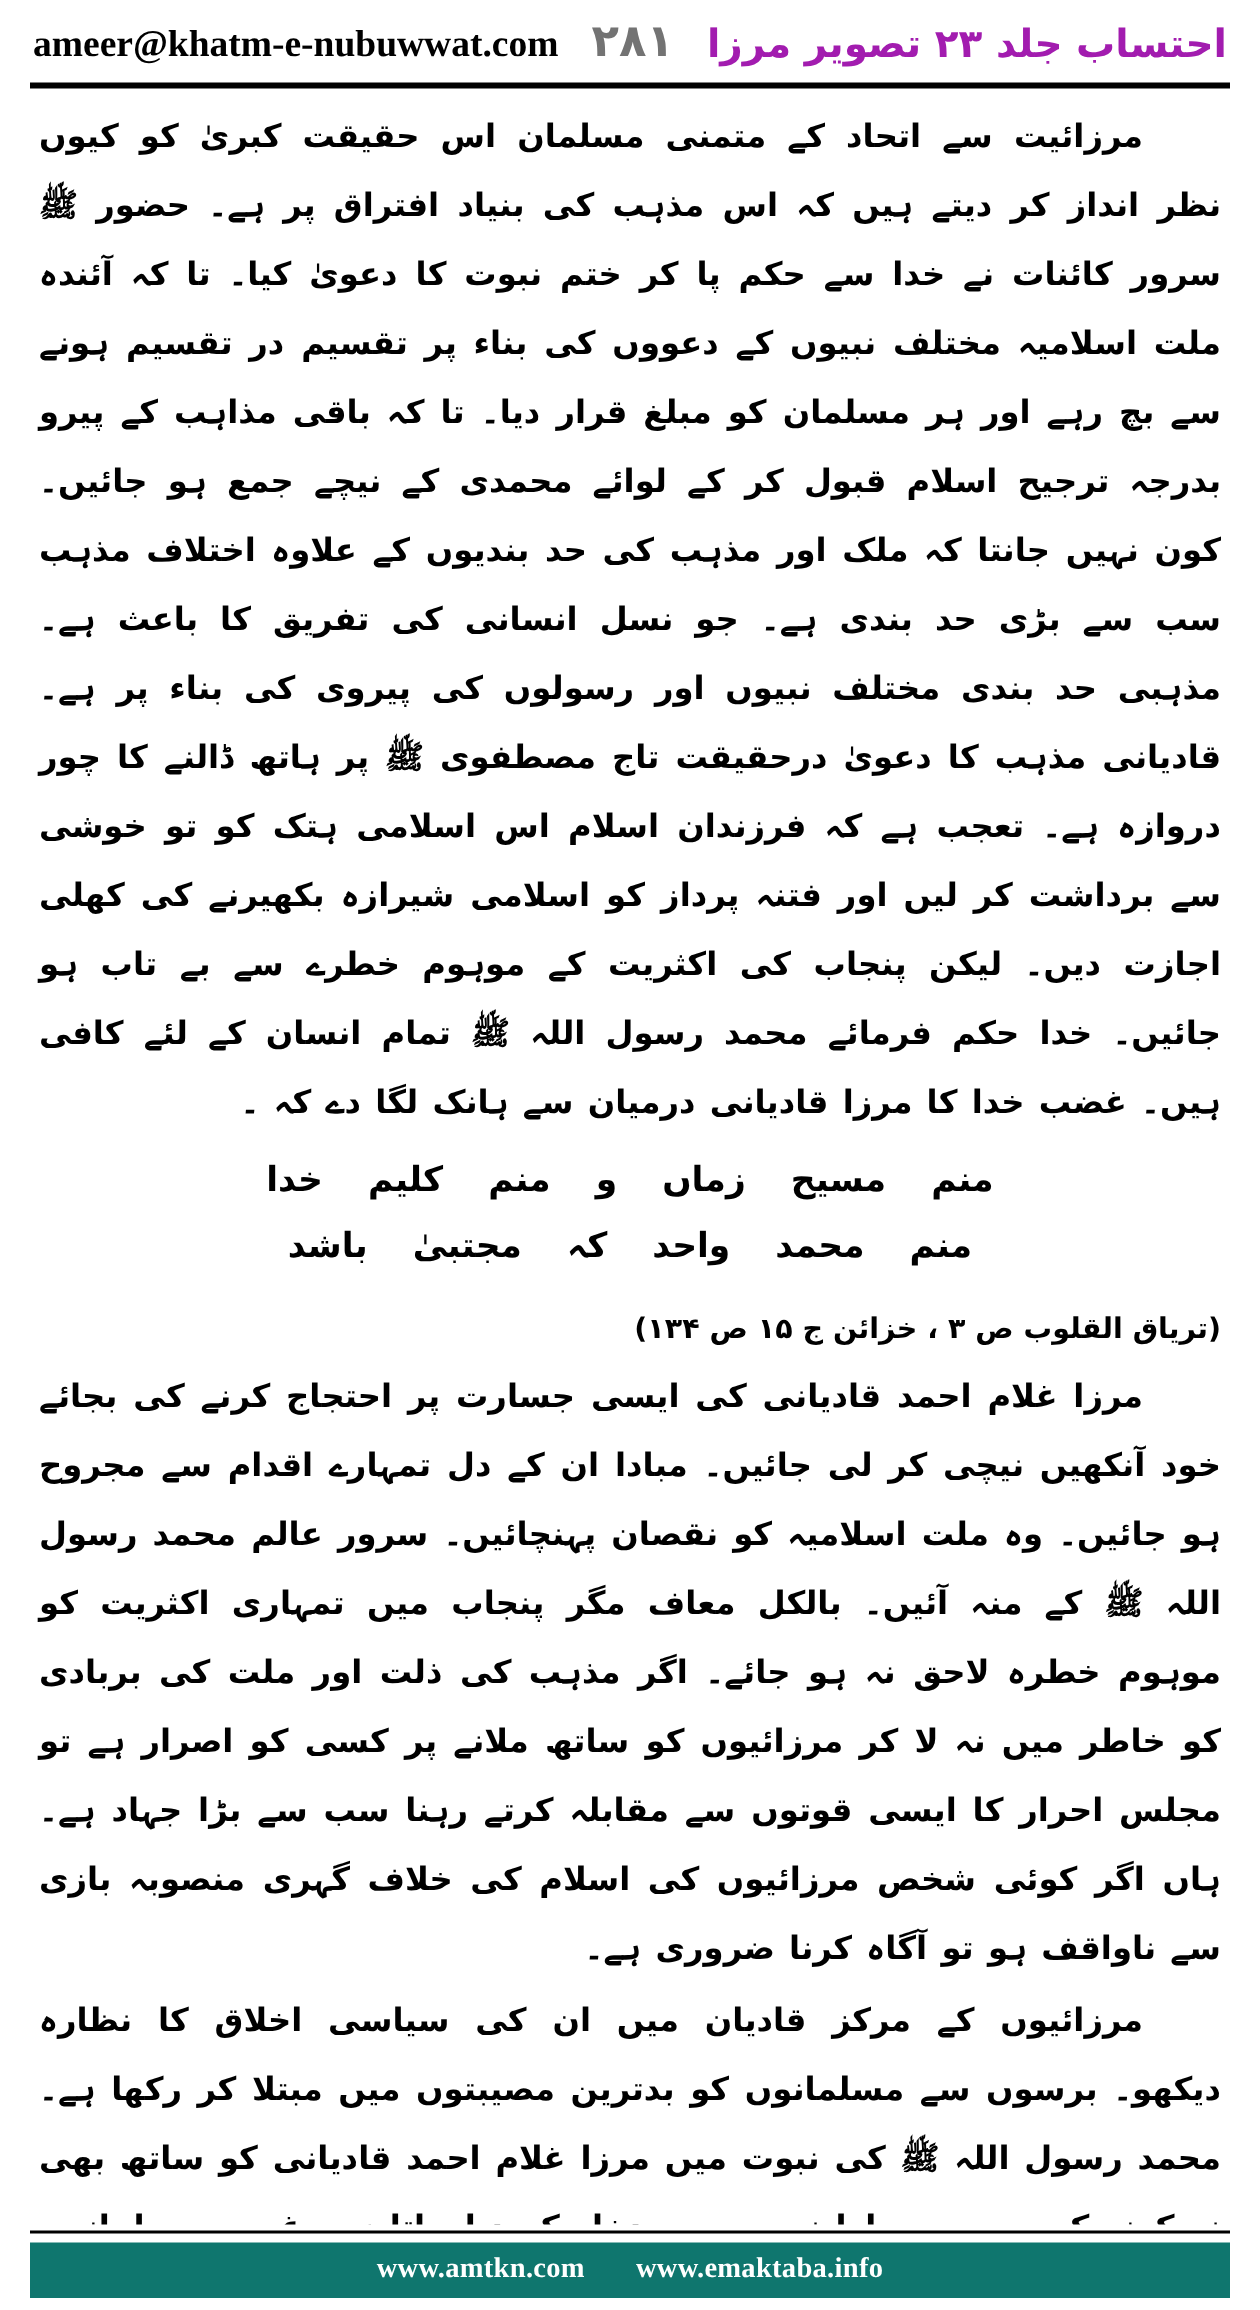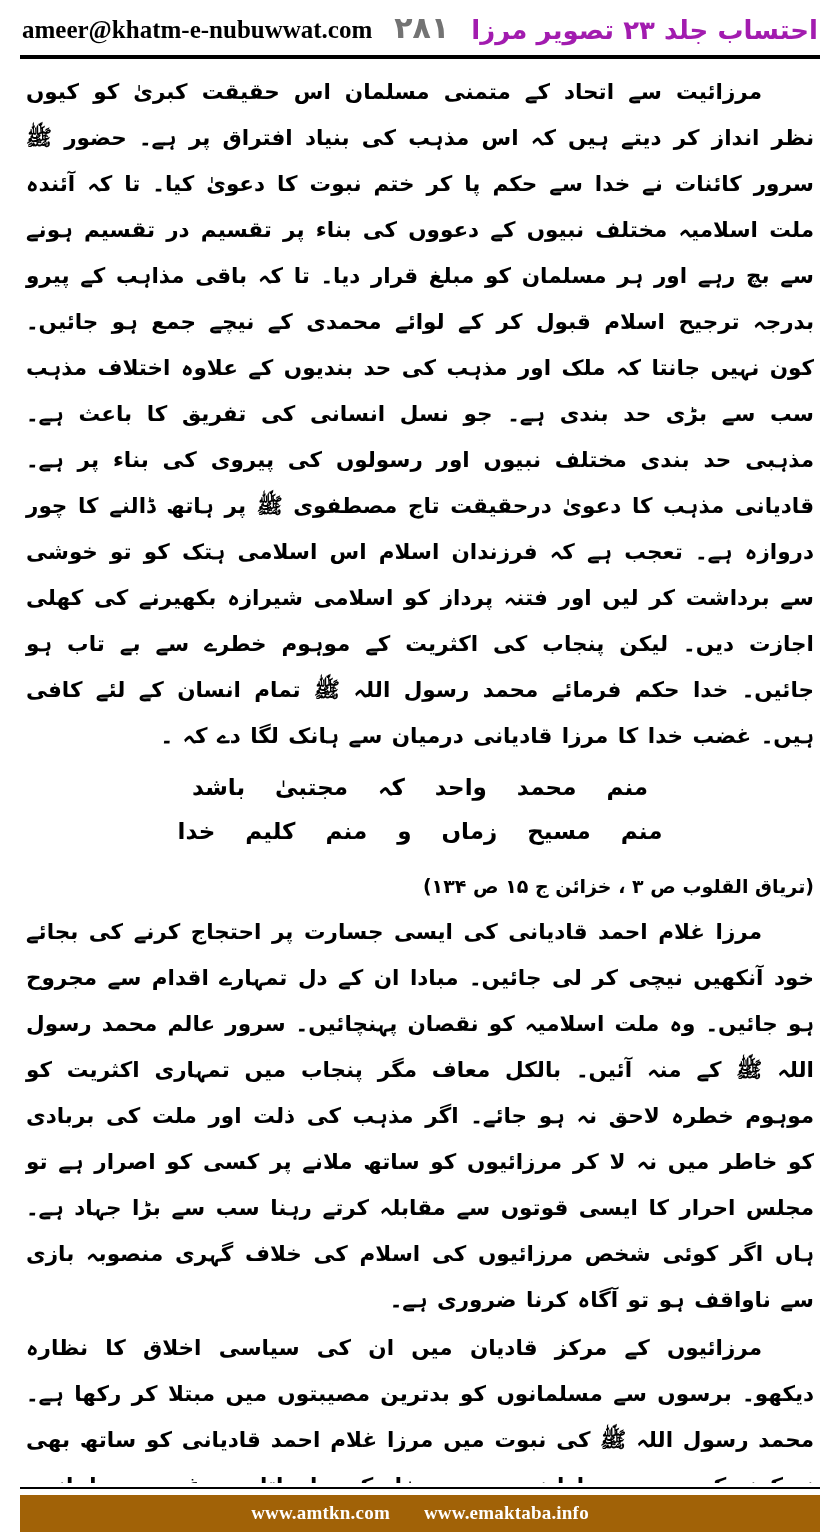--- a/index.html
+++ b/index.html
@@ -113,21 +113,21 @@
     margin: 16px 0 6px 0;
     line-height: 34px;
   }
 
   
   .footer-wrap {
     margin-top: auto;
     padding-bottom: 8px;
   }
   .footer-bar {
-    background: #a16207;
+    background: #0f766e;
     color: #fff;
     display: flex;
     align-items: center;
     justify-content: center;
     gap: 34px;
     padding: 7px 0 8px 0;
     margin: 6px 4px 0 4px;
     direction: ltr;
   }
   .footer-link {
@@ -154,22 +154,22 @@
   </div>
 
   <div class="rule"></div>
 
   <div class="content">
 
 
     <p class="para indent">مرزائیت سے اتحاد کے متمنی مسلمان اس حقیقت کبریٰ کو کیوں نظر انداز کر دیتے ہیں کہ اس مذہب کی بنیاد افتراق پر ہے۔ حضور ﷺ سرور کائنات نے خدا سے حکم پا کر ختم نبوت کا دعویٰ کیا۔ تا کہ آئندہ ملت اسلامیہ مختلف نبیوں کے دعووں کی بناء پر تقسیم در تقسیم ہونے سے بچ رہے اور ہر مسلمان کو مبلغ قرار دیا۔ تا کہ باقی مذاہب کے پیرو بدرجہ ترجیح اسلام قبول کر کے لوائے محمدی کے نیچے جمع ہو جائیں۔ کون نہیں جانتا کہ ملک اور مذہب کی حد بندیوں کے علاوہ اختلاف مذہب سب سے بڑی حد بندی ہے۔ جو نسل انسانی کی تفریق کا باعث ہے۔ مذہبی حد بندی مختلف نبیوں اور رسولوں کی پیروی کی بناء پر ہے۔ قادیانی مذہب کا دعویٰ درحقیقت تاج مصطفوی ﷺ پر ہاتھ ڈالنے کا چور دروازہ ہے۔ تعجب ہے کہ فرزندان اسلام اس اسلامی ہتک کو تو خوشی سے برداشت کر لیں اور فتنہ پرداز کو اسلامی شیرازہ بکھیرنے کی کھلی اجازت دیں۔ لیکن پنجاب کی اکثریت کے موہوم خطرے سے بے تاب ہو جائیں۔ خدا حکم فرمائے محمد رسول اللہ ﷺ تمام انسان کے لئے کافی ہیں۔ غضب خدا کا مرزا قادیانی درمیان سے ہانک لگا دے کہ ۔</p>
 
     <div class="verse">
+      <span class="v-line">منم مسیح زماں و منم کلیم خدا</span>
       <span class="v-line">منم محمد واحد کہ مجتبیٰ باشد</span>
-      <span class="v-line">منم مسیح زماں و منم کلیم خدا</span>
     </div>
 
     <div class="citation">(تریاق القلوب ص ۳ ، خزائن ج ۱۵ ص ۱۳۴)</div>
 
     <p class="para indent">مرزا غلام احمد قادیانی کی ایسی جسارت پر احتجاج کرنے کی بجائے خود آنکھیں نیچی کر لی جائیں۔ مبادا ان کے دل تمہارے اقدام سے مجروح ہو جائیں۔ وہ ملت اسلامیہ کو نقصان پہنچائیں۔ سرور عالم محمد رسول اللہ ﷺ کے منہ آئیں۔ بالکل معاف مگر پنجاب میں تمہاری اکثریت کو موہوم خطرہ لاحق نہ ہو جائے۔ اگر مذہب کی ذلت اور ملت کی بربادی کو خاطر میں نہ لا کر مرزائیوں کو ساتھ ملانے پر کسی کو اصرار ہے تو مجلس احرار کا ایسی قوتوں سے مقابلہ کرتے رہنا سب سے بڑا جہاد ہے۔ ہاں اگر کوئی شخص مرزائیوں کی اسلام کی خلاف گہری منصوبہ بازی سے ناواقف ہو تو آگاہ کرنا ضروری ہے۔</p>
 
     <p class="para indent">مرزائیوں کے مرکز قادیان میں ان کی سیاسی اخلاق کا نظارہ دیکھو۔ برسوں سے مسلمانوں کو بدترین مصیبتوں میں مبتلا کر رکھا ہے۔ محمد رسول اللہ ﷺ کی نبوت میں مرزا غلام احمد قادیانی کو ساتھ بھی نہ کرنے کے جرم میں اراضی سے بے دخل کر دیا جاتا ہے۔ غریب مسلمانوں کا کوئی سانس خطرے سے خالی نہیں جاتا۔ لاہور میں بیٹھ کر مرزائیوں کو امن پسندی کی سند کوئی عطاء</p>
 
   </div>
 

